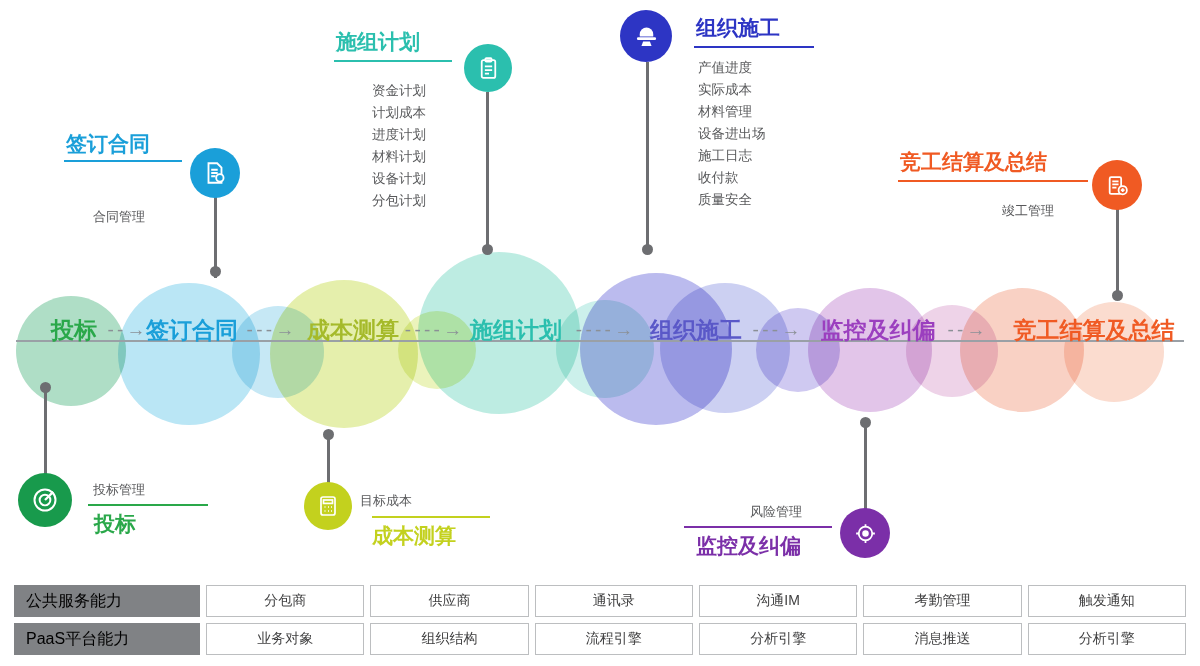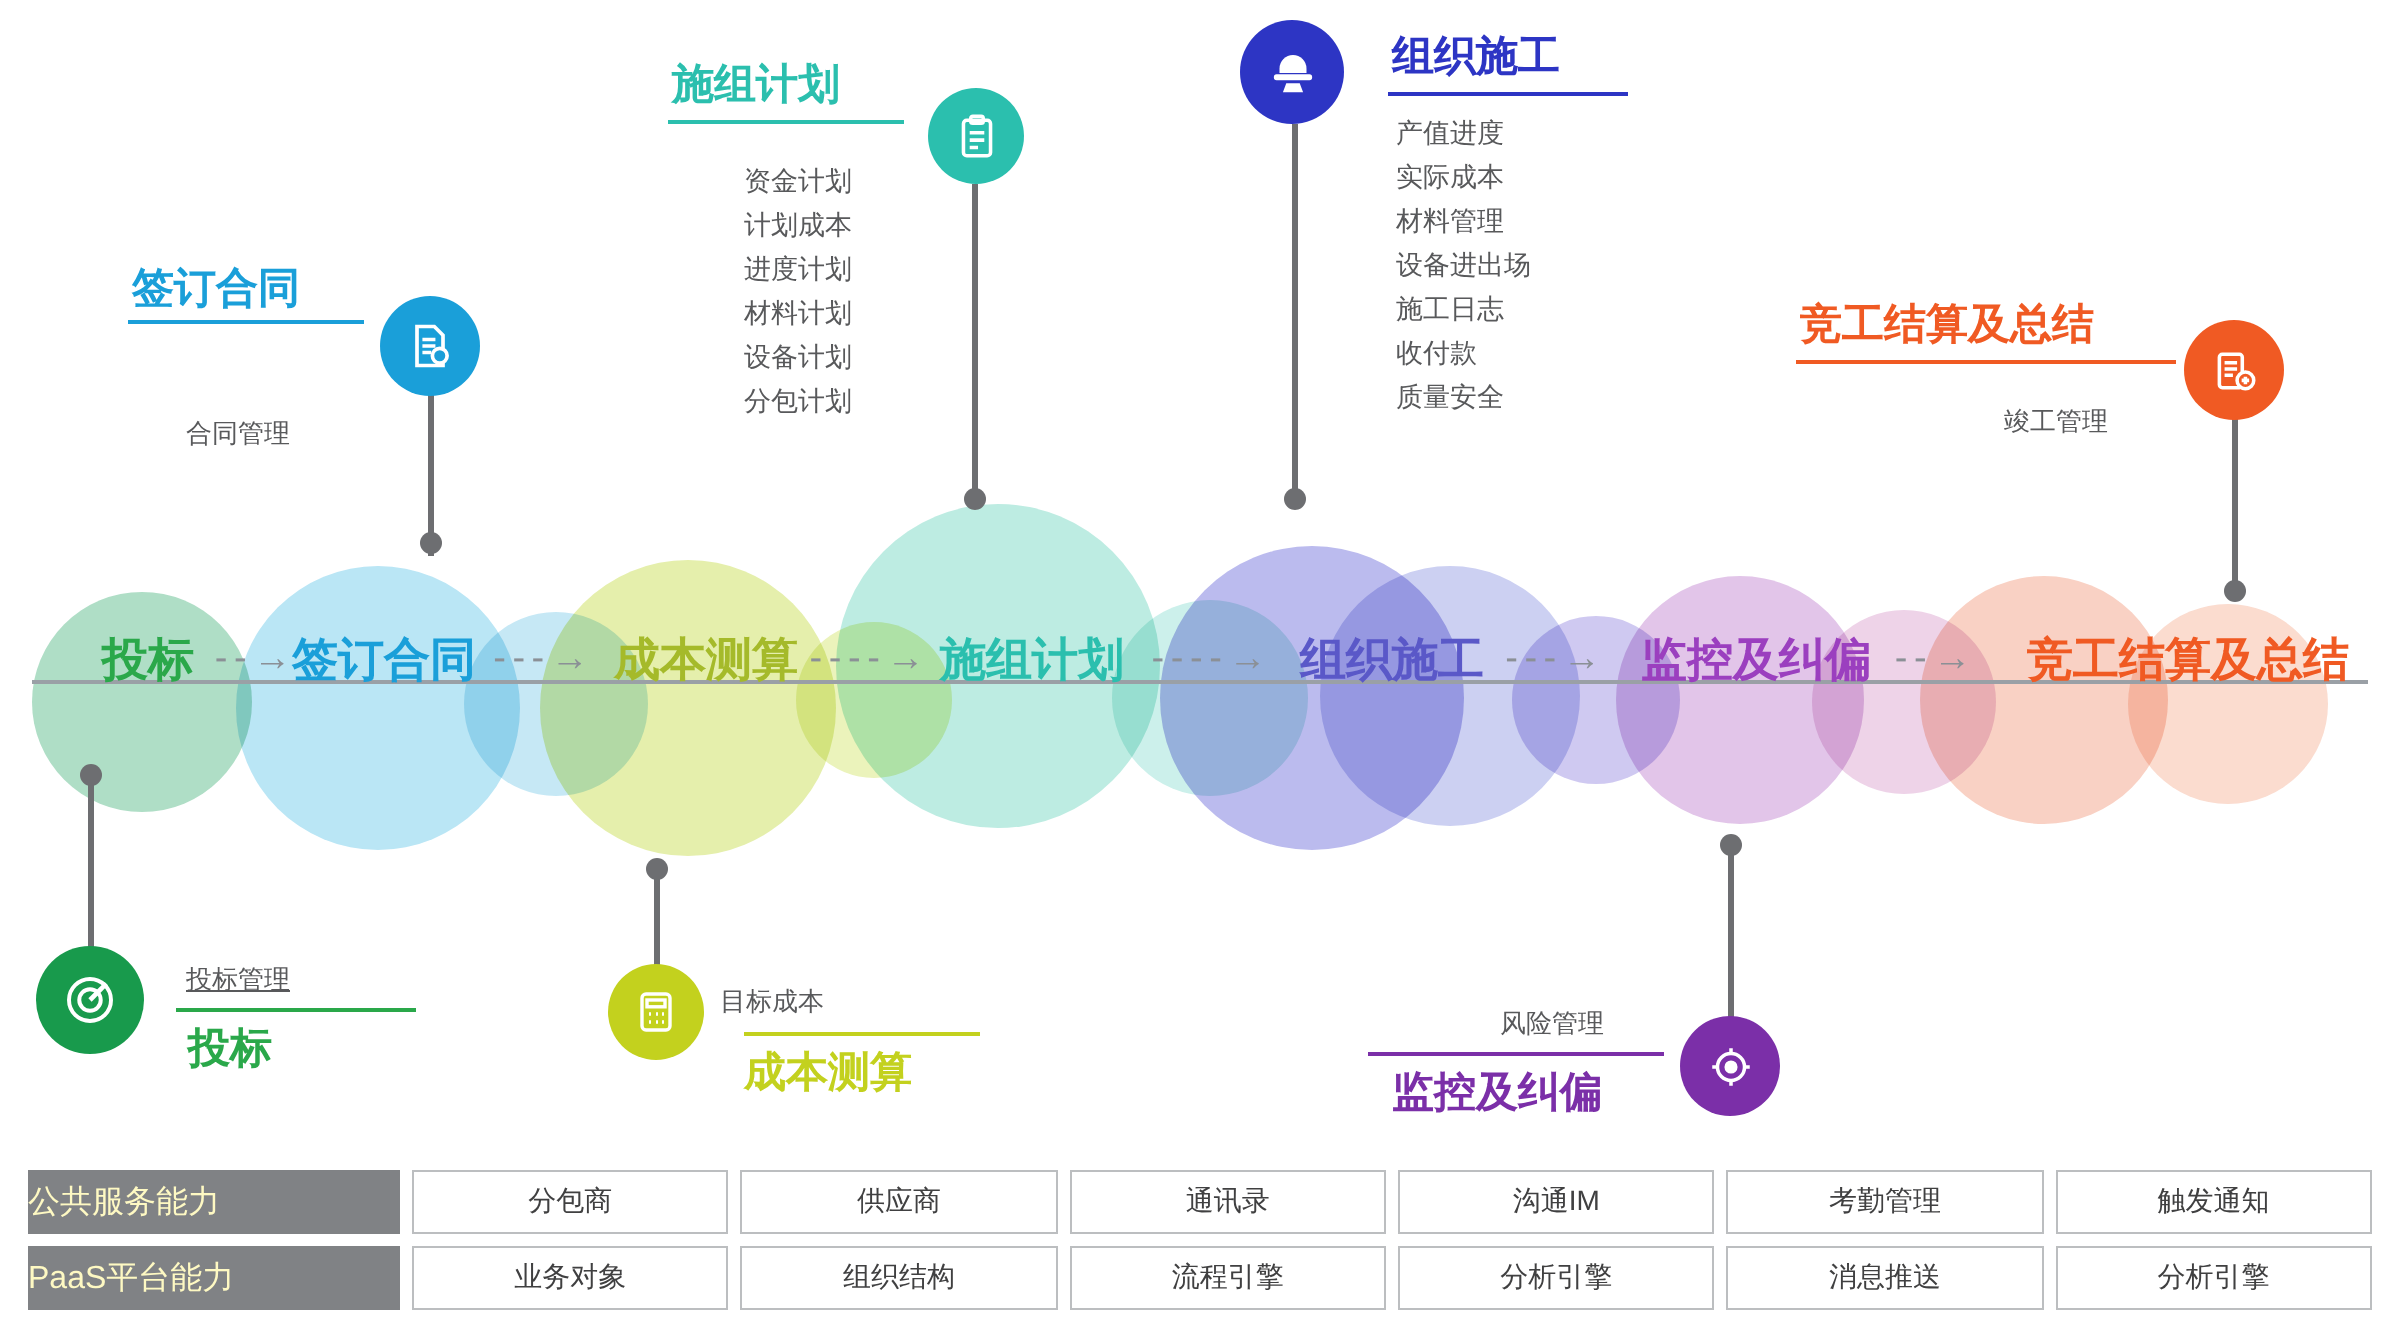--- a/index.html
+++ b/index.html
@@ -121,24 +121,25 @@
   }
   .brow {
     display: flex;
     align-items: stretch;
     margin-bottom: 6px;
     height: 32px;
   }
   .brow-head {
     width: 186px;
     background: #808285;
-    color: #fef9c3;
+    color: #000000;
     font-size: 16px;
     display: flex;
     align-items: center;
+    padding-left: 12px;
     box-sizing: border-box;
   }
   .bcells {
     display: flex;
     flex: 1;
     gap: 6px;
     margin-left: 6px;
   }
   .bcell {
     flex: 1;
@@ -245,21 +246,21 @@
 
   <div class="icon-circle" style="left:1092px; top:160px; width:50px; height:50px; background:#f05a23;">
     <svg width="25" height="25" viewBox="0 0 24 24" fill="none" stroke="#fff" stroke-width="1.7">
       <rect x="4.5" y="4" width="11" height="16" rx="1.4"></rect>
       <path d="M7 8h6M7 11h6M7 14h4"></path>
       <circle cx="17" cy="16.5" r="4" fill="#f05a23"></circle>
       <path d="M15.2 16.5h3.6M17 14.7v3.6"></path>
     </svg>
   </div>
 
-  <div class="callout-sub" style="left:93px; top:481px;text-decoration:underline;">投标管理</div>
+  <div class="callout-sub" style="left:93px; top:481px;">投标管理</div>
   <div class="callout-rule" style="left:88px; top:504px; width:120px; background:#2aa84a;"></div>
   <div class="callout-title" style="left:94px; top:510px; color:#2aa84a;">投标</div>
 
   <div class="callout-title" style="left:66px; top:130px; color:#1a9fd9;">签订合同</div>
   <div class="callout-rule" style="left:64px; top:160px; width:118px; background:#1a9fd9;"></div>
   <div class="callout-sub" style="left:93px; top:188px;margin-top:20px;">合同管理</div>
 
   <div class="callout-sub" style="left:360px; top:492px;">目标成本</div>
   <div class="callout-rule" style="left:372px; top:516px; width:118px; background:#c3d11e;"></div>
   <div class="callout-title" style="left:372px; top:522px; color:#c3d11e;">成本测算</div>

